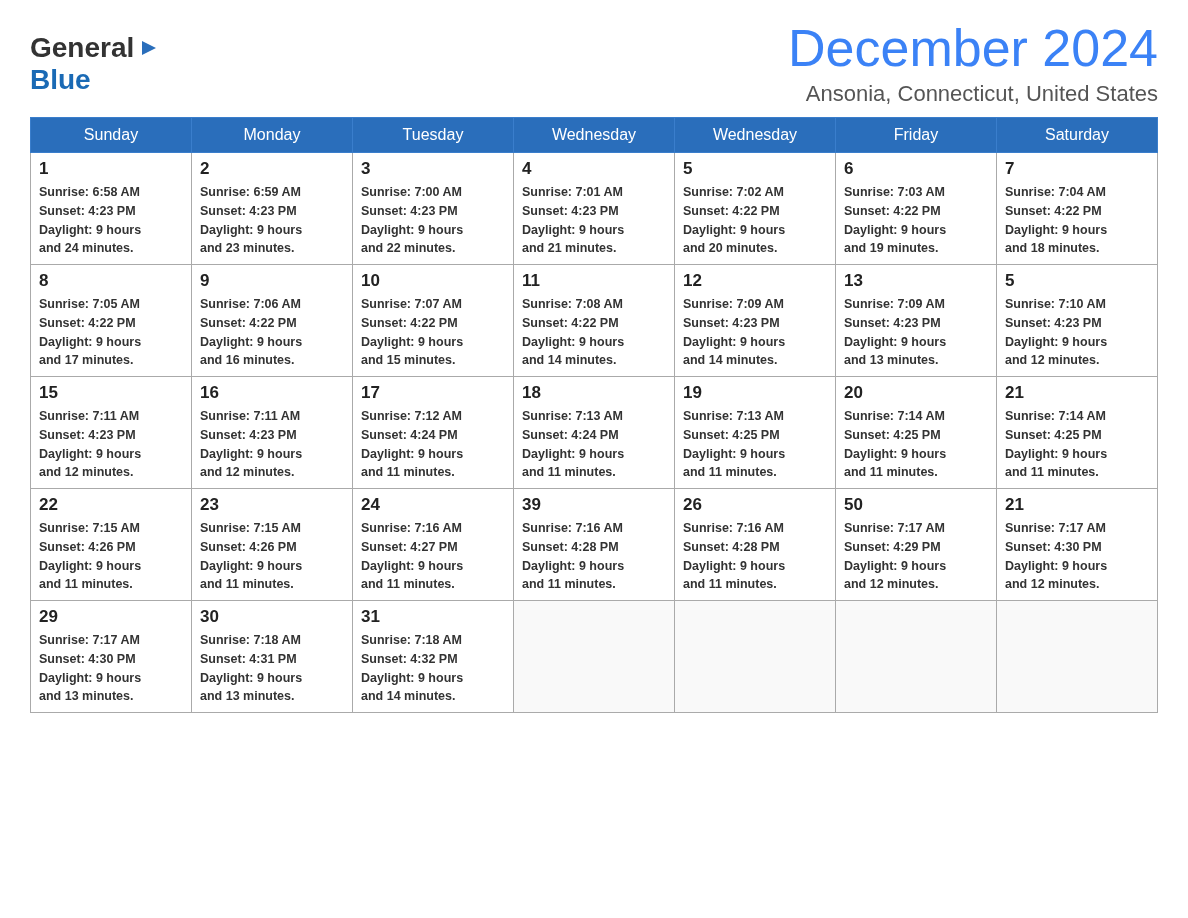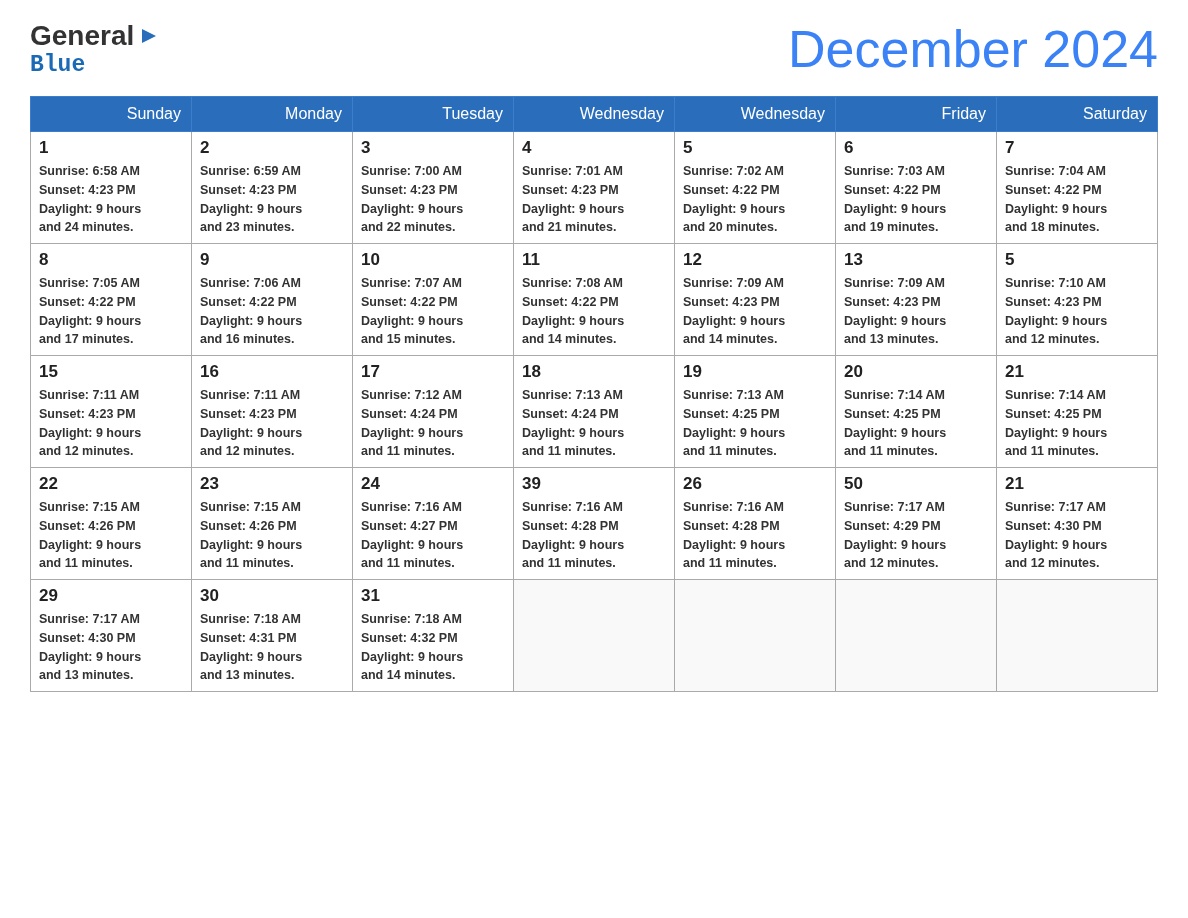--- a/index.html
+++ b/index.html
@@ -6,23 +6,23 @@
     body {
       font-family: Arial, sans-serif;
       background: #fff;
       color: #222;
       width: 1188px;
       min-height: 918px;
       padding: 20px 30px;
     }
     .header {
       display: flex;
-      align-items: flex-end;
+      align-items: center;
       justify-content: space-between;
-      margin-bottom: 18px;
+      margin-bottom: 10px;
     }
     .logo {
       display: flex;
       flex-direction: column;
       align-items: flex-start;
     }
     .title-block {
       text-align: right;
     }
     .month-title {
@@ -40,21 +40,21 @@
       width: 100%;
       border-collapse: collapse;
       margin-top: 10px;
     }
     .calendar-table th {
       background-color: #2a6ebb;
       color: #fff;
       font-size: 16px;
       font-weight: normal;
       padding: 8px 10px;
-      text-align: right;
+      text-align: center;
       border: 1px solid #3a7ecc;
     }
     .calendar-table td {
       vertical-align: top;
       border: 1px solid #aaa;
       padding: 6px 8px;
       width: 14.28%;
       min-height: 110px;
       font-size: 13px;
       color: #222;
@@ -84,24 +84,23 @@
       font-size: 28px;
       font-weight: bold;
       color: #333;
     }
     .logo-text-arrow {
       display: inline-block;
       margin-left: 2px;
       margin-right: 0;
     }
     .logo-text-blue {
-      font-size: 23px;
+      font-size: 28px;
       font-weight: bold;
       color: #1a6ab5;
-      font-family: Liberation Mono, monospace;
     }
   </style>
 </head>
 <body>
 
 <div class="header">
   <div class="logo">
     <div class="logo-line">
       <span class="logo-text-general">General</span>
       <span class="logo-text-arrow">
@@ -109,20 +108,21 @@
           <polygon points="4,4 18,11 4,18" fill="#2a6ebb"></polygon>
         </svg>
       </span>
     </div>
     <div>
       <span class="logo-text-blue">Blue</span>
     </div>
   </div>
   <div class="title-block">
     <div class="month-title">December 2024</div>
+    <div class="location">Ansonia, Connecticut, United States</div>
   </div>
 </div>
 
 <table class="calendar-table">
   <thead>
     <tr>
     <th>Sunday</th>
         <th>Monday</th>
         <th>Tuesday</th>
         <th>Wednesday</th>

